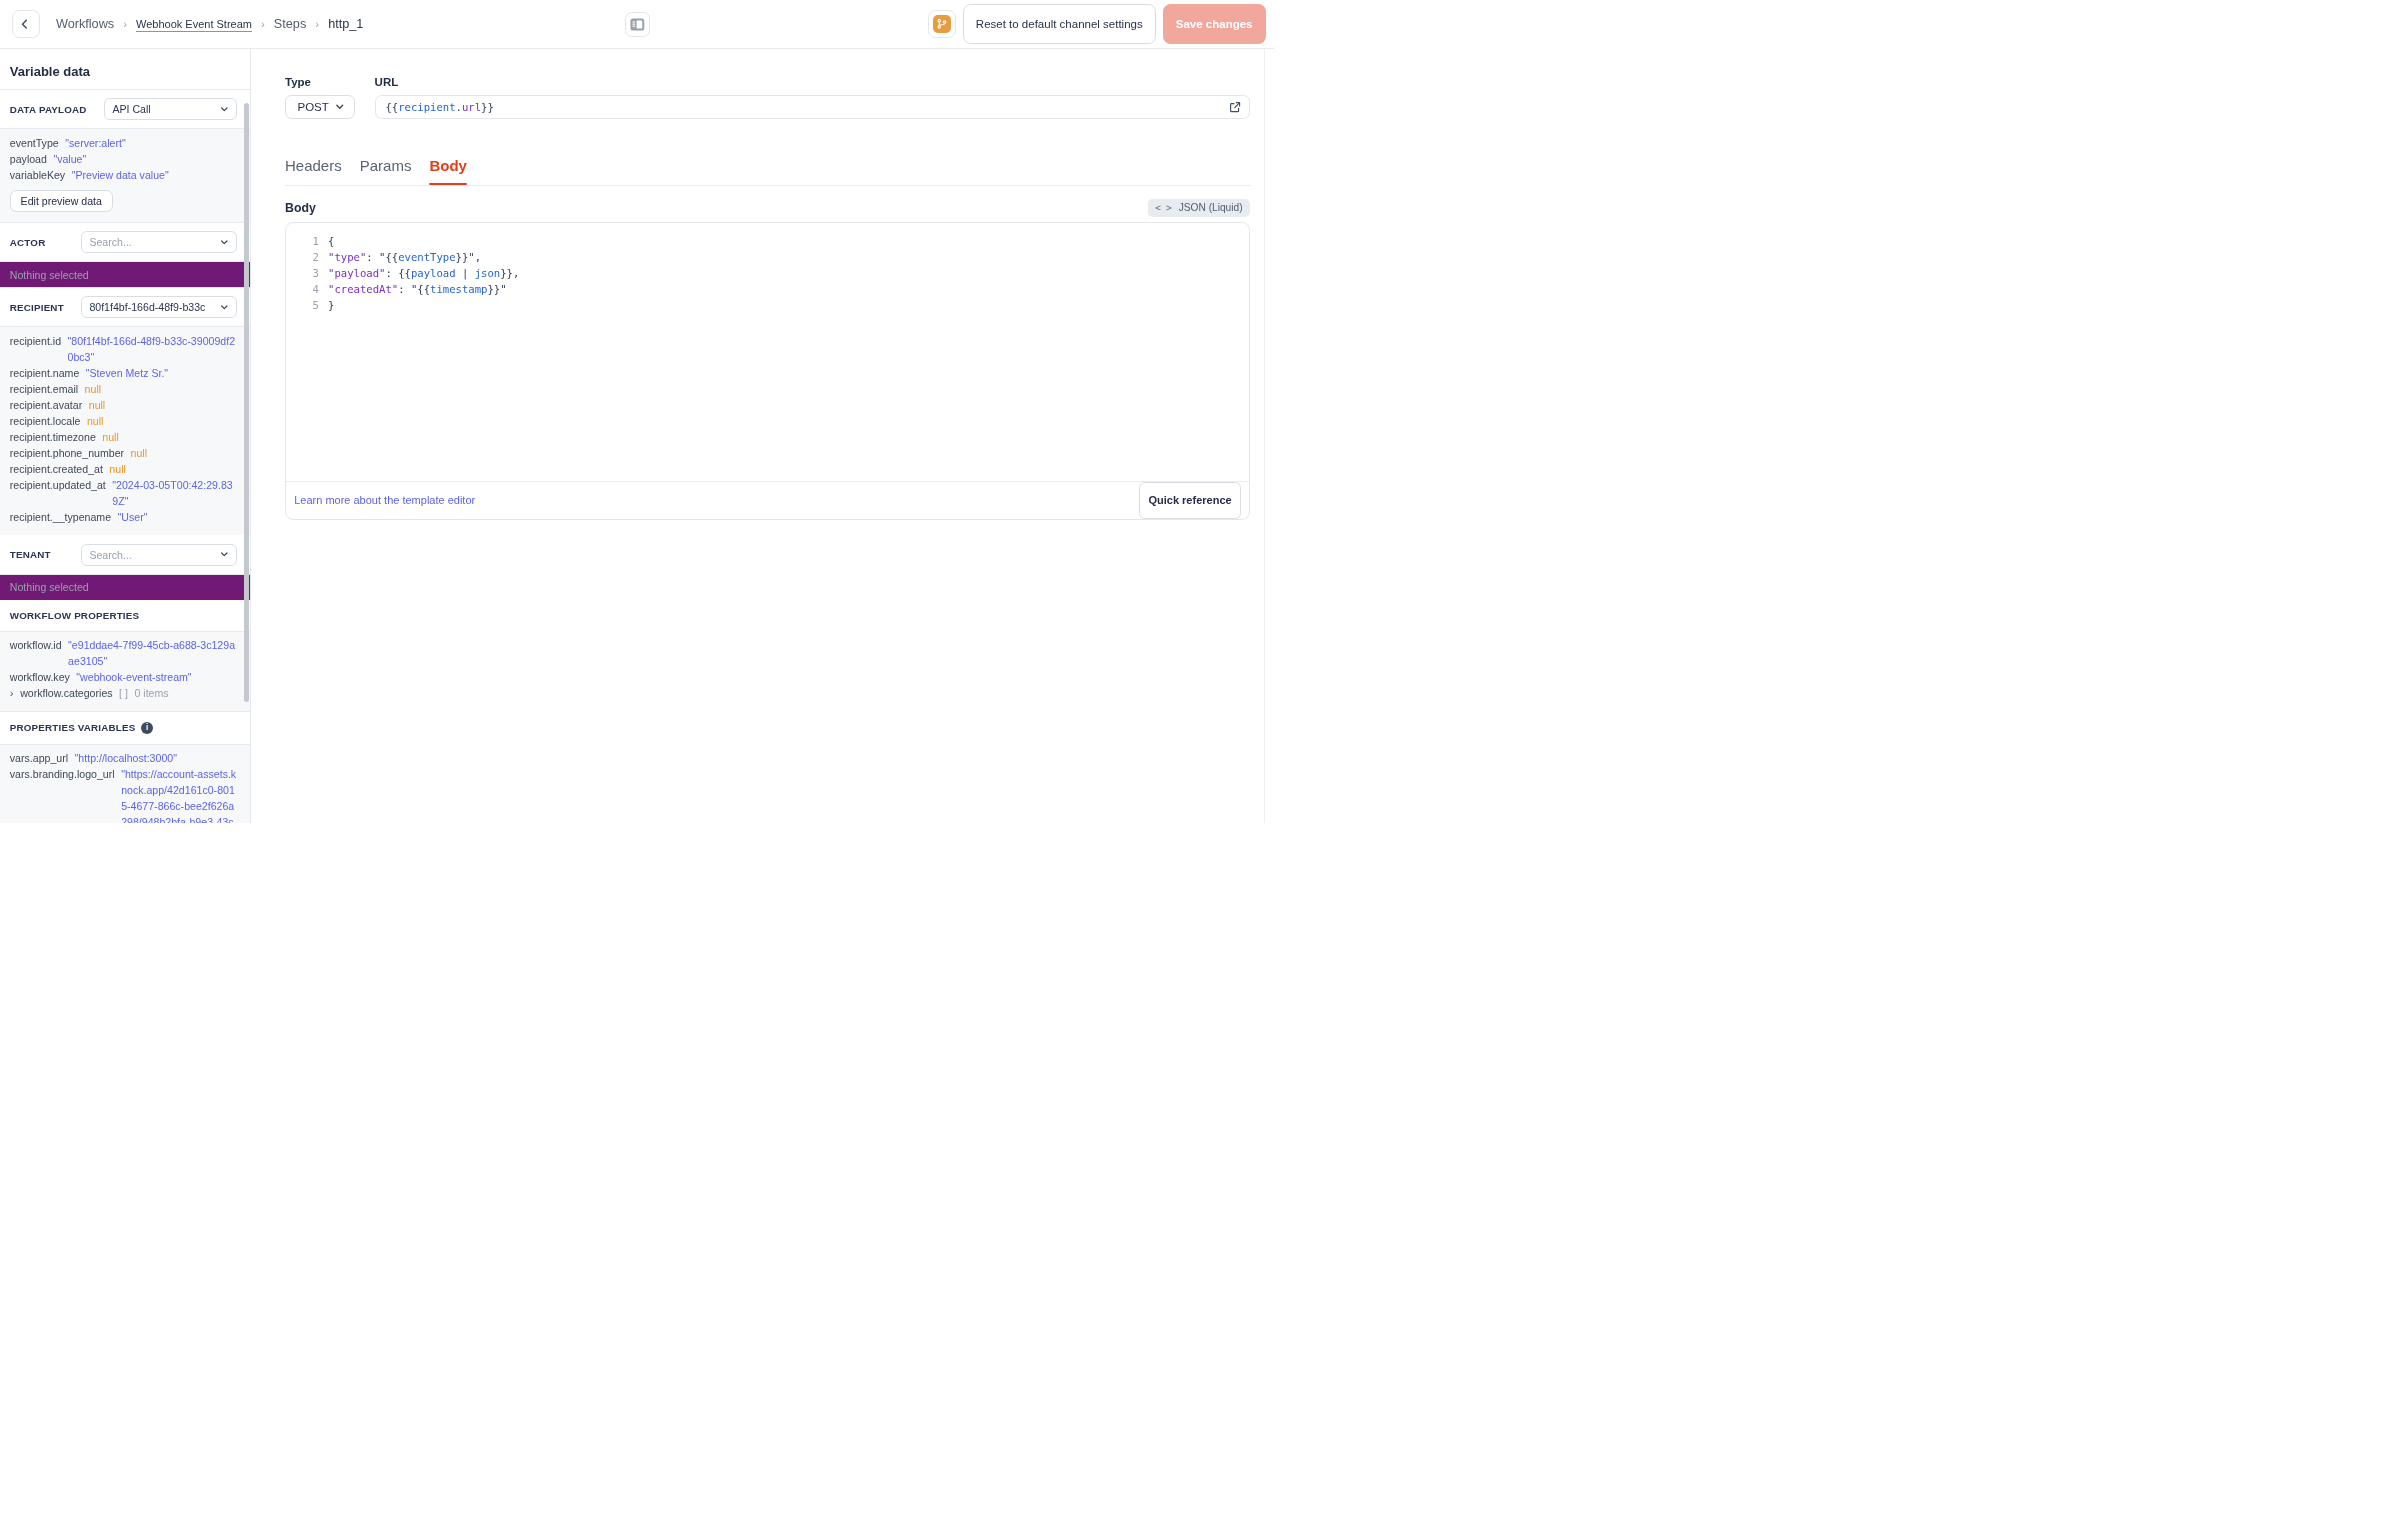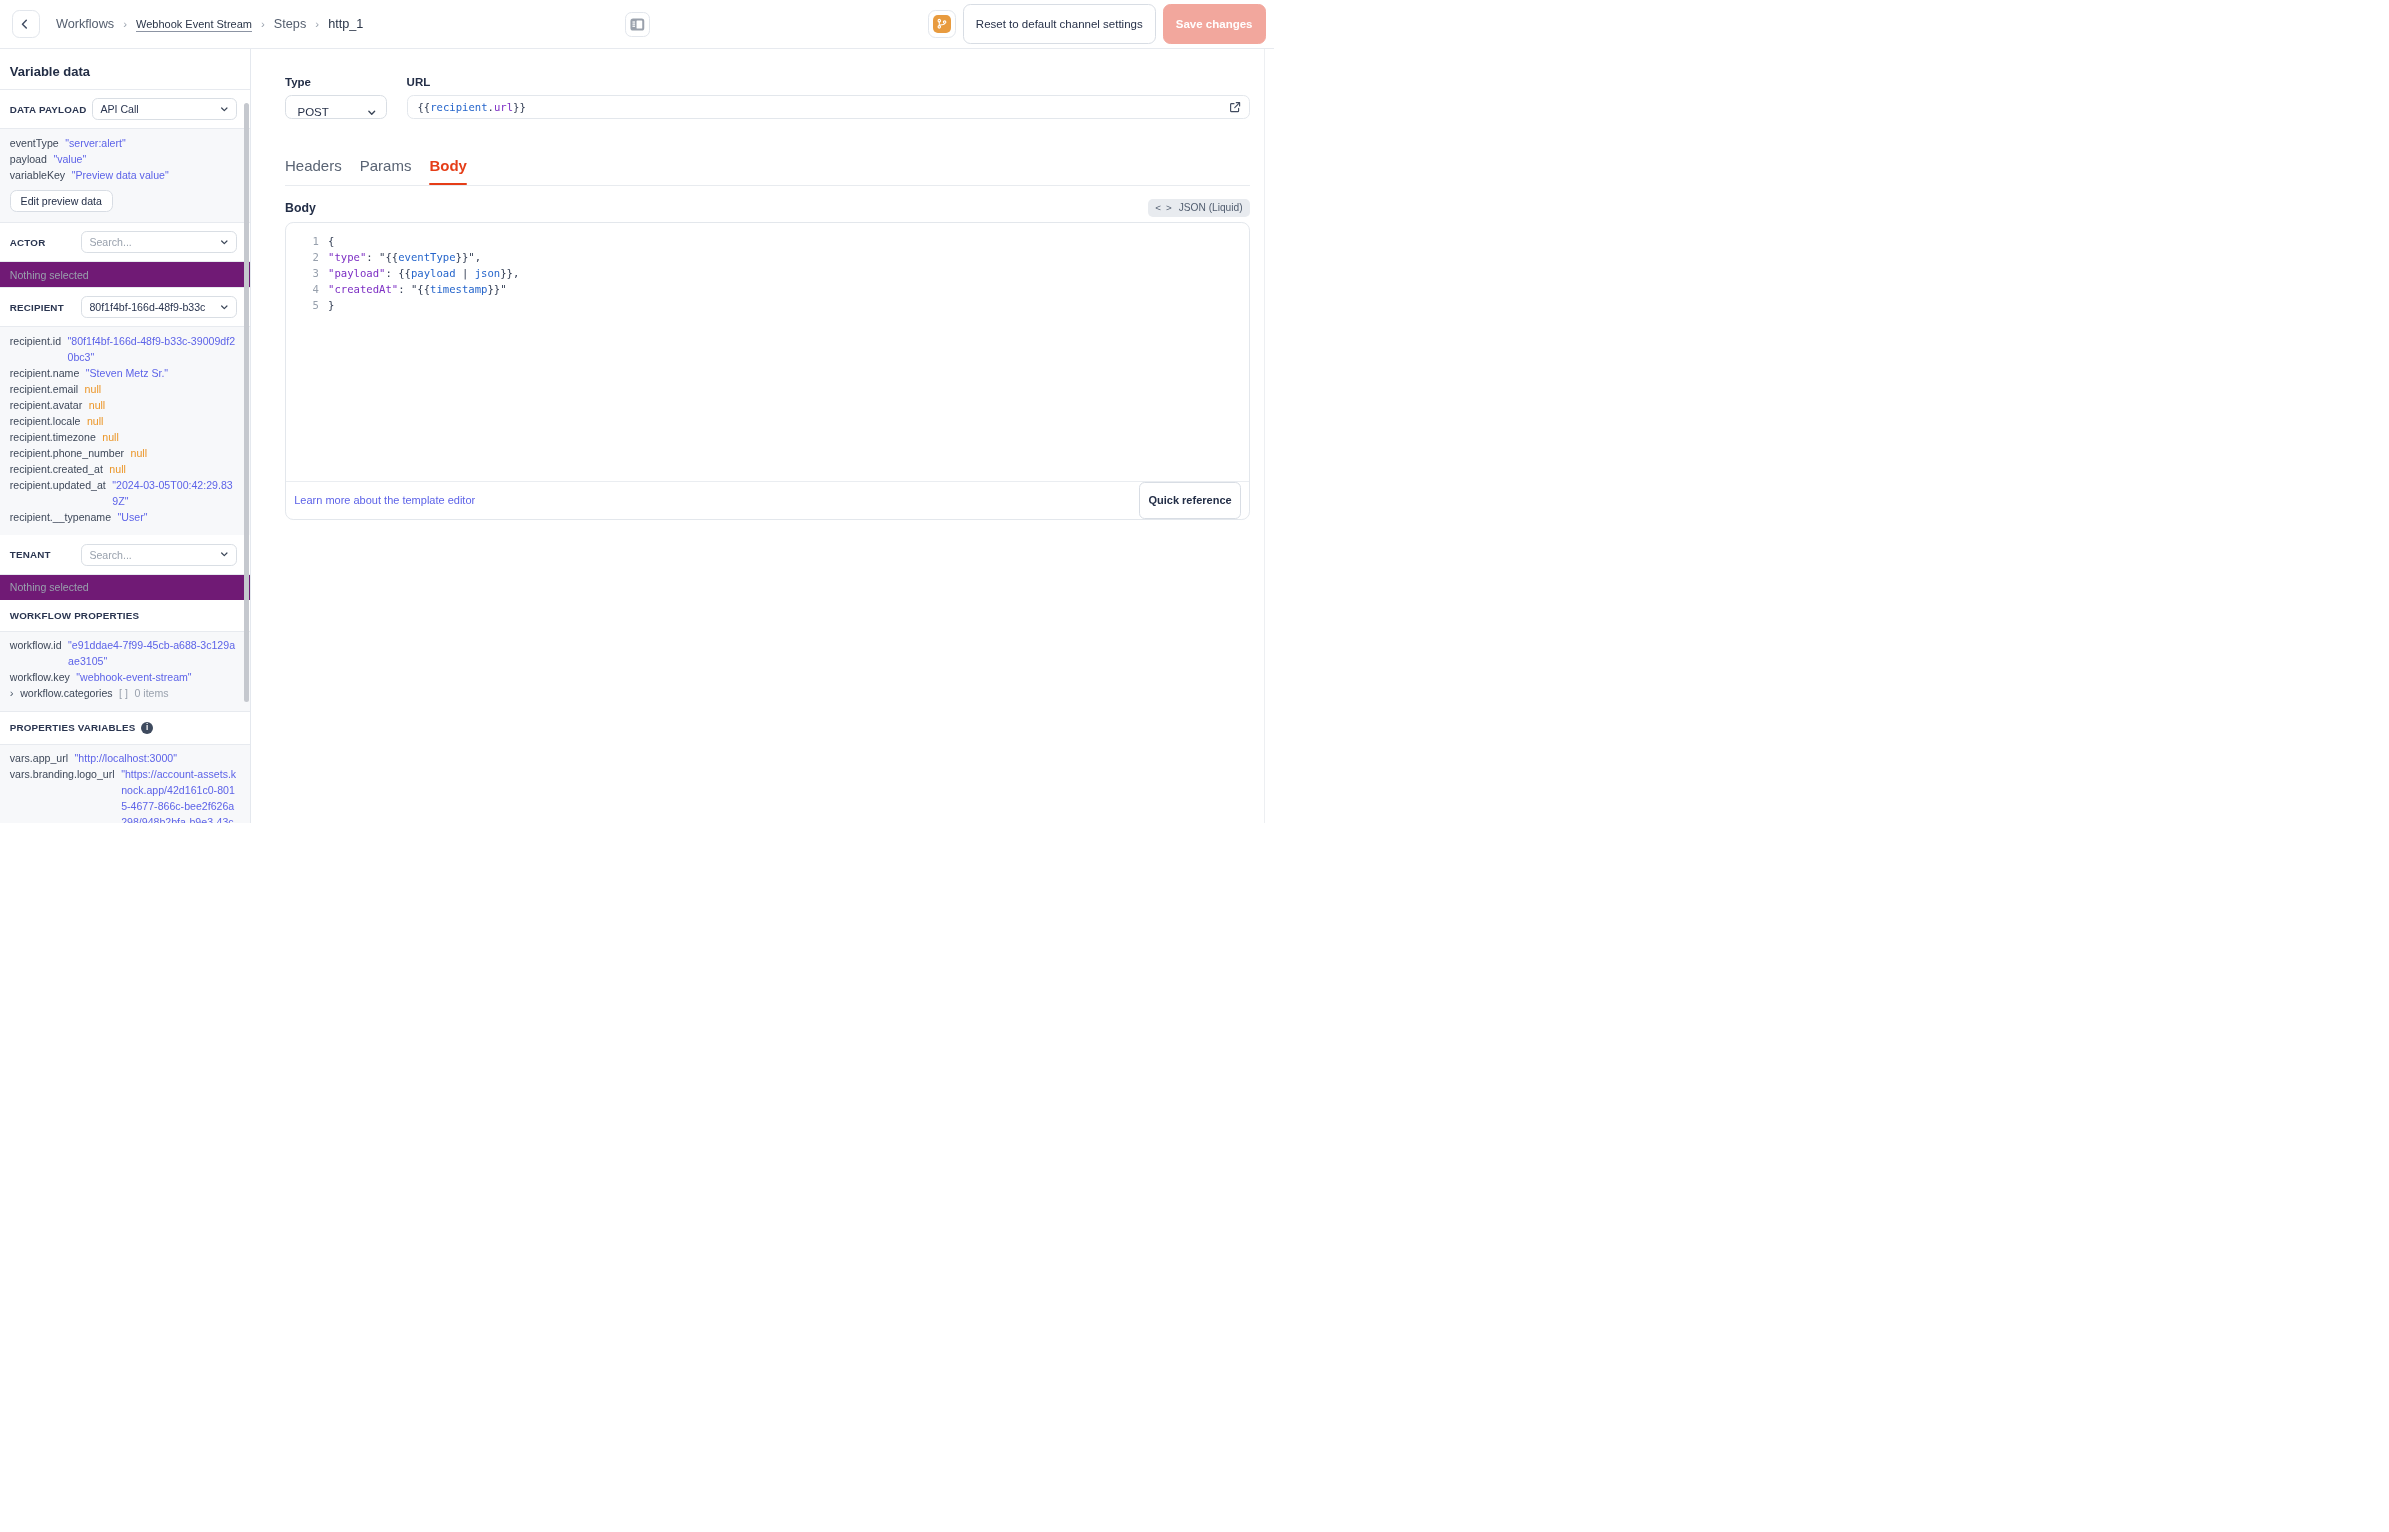--- a/index.html
+++ b/index.html
@@ -37,21 +37,21 @@
   .sb-title { padding:14.7px 9.8px 10.6px; font-size:13px; font-weight:600; color:#222D45; }
   .divider { height:0.8px; background:#E7EAEF; }
   .sec-row { display:flex; align-items:center; justify-content:space-between;
     padding:8.2px 13px 8.2px 9.8px; background:#fff; }
   .sec-label { font-size:9.8px; font-weight:600; color:#2A3550; letter-spacing:.02em; display:flex; align-items:center; }
   .select { height:22px; border:0.8px solid #D9DEE4; border-radius:5.7px; background:#fff; display:flex;
     align-items:center; justify-content:space-between; padding:0 6.5px 0 7.4px; font-size:10.6px;
     color:#2A3550; gap:4.9px; cursor:pointer; }
   .select .ph { color:#99A1AD; }
   .select .val { white-space:nowrap; overflow:hidden; flex:1; }
-  .w177 { width:145px; } .w191 { width:156px; }
+  .w177 { width:133px; } .w191 { width:156px; }
   .gray { background:#F7F8FA; padding:5.7px 13px 9.8px 9.8px; }
   .kv { display:flex; gap:6.5px; font-size:10.6px; line-height:16px; align-items:flex-start; }
   .kv-key { color:#3E4859; white-space:nowrap; flex-shrink:0; }
   .kv-val { color:var(--indigo); word-break:break-all; min-width:0; }
   .kv-val.null { color:var(--null-orange); }
   .empty-block { background:#701a75; padding:6.5px 9.8px; font-size:10.6px; color:#99A1AD; }
   .edit-btn { margin-top:7.4px; height:22px; padding:0 9.8px; border:0.8px solid #D8DDE4; border-radius:6.5px;
     background:#fff; font-size:10.6px; font-weight:500; color:#232E47; cursor:pointer;
     font-family:"Liberation Sans",sans-serif; }
   .caret { color:#556070; font-size:11.5px; line-height:16px; cursor:pointer; }
@@ -61,22 +61,22 @@
     cursor:pointer; font-style:normal; }
   .scroll-thumb { position:absolute; top:54px; right:0.8px; width:5.7px; height:599px; border-radius:3.3px;
     background:#C5C8CE; cursor:pointer; }
 
   
   .main { flex:1; position:relative; padding:27px 0 0 34px; background:#fff; }
   .main-rail { position:absolute; right:9px; top:0; bottom:0; width:0.8px; background:#EDEFF2; }
   .content { width:965px; }
   .req-row { display:flex; gap:19.6px; }
   .field-label { font-size:11.5px; font-weight:600; color:#232E47; margin-bottom:6.5px; }
-  .type-select { width:102px; height:24.6px; border:0.8px solid #D9DEE4; border-radius:6.5px; display:flex;
-    align-items:flex-end; justify-content:space-between; padding:0 8.2px 0 11.5px; font-size:11.5px;
+  .type-select { width:70px; height:24.6px; border:0.8px solid #D9DEE4; border-radius:6.5px; display:flex;
+    align-items:center; justify-content:space-between; padding:0 8.2px 0 11.5px; font-size:11.5px;
     font-weight:500; color:#28324A; cursor:pointer; background:#fff; }
   .url-group { flex:1; }
   .url-input { height:24.6px; border:0.8px solid #E3E7EC; border-radius:6.5px; display:flex; align-items:center;
     padding:0 8.2px 0 9.8px; font-family:"DejaVu Sans Mono",monospace; font-size:10.6px; background:#fff;
     cursor:text; }
   .url-input .toks { flex:1; white-space:pre; }
 
   .tabs { display:flex; gap:18px; margin-top:38px; border-bottom:0.8px solid #E8EBEF; width:965px; }
   .tab { font-size:15px; color:#5A6474; padding-bottom:10.6px; position:relative; cursor:pointer; }
   .tab.active { color:var(--accent-red); font-weight:600; }

